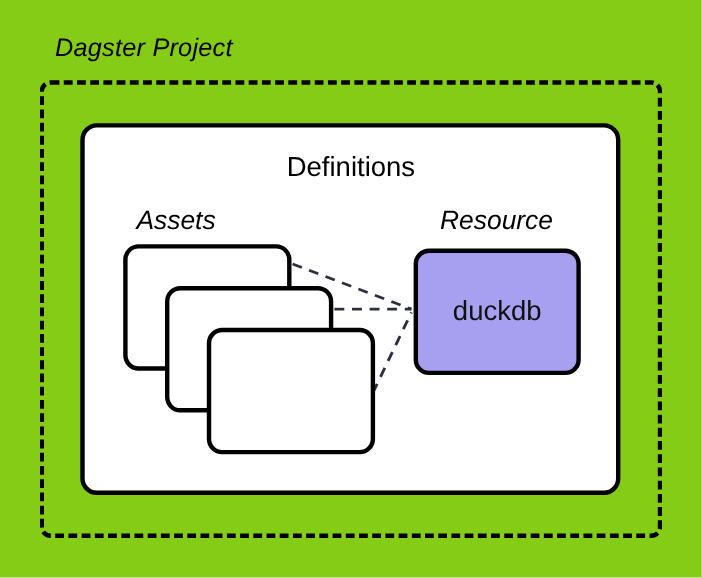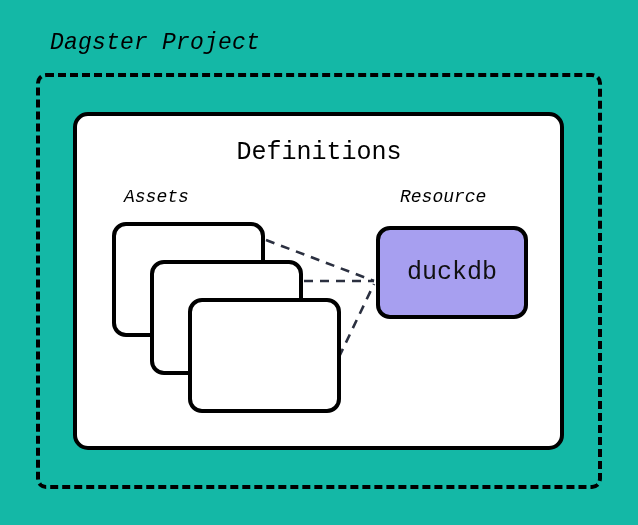--- a/index.html
+++ b/index.html
@@ -9,23 +9,22 @@
     background: #ffffff;
   }
   body {
     font-family: "Liberation Sans", "DejaVu Sans", sans-serif;
     -webkit-font-smoothing: antialiased;
   }
   #canvas {
     position: relative;
     width: 638px;
     height: 525px;
-    background: #14b8a6;
+    background: #84cc16;
     overflow: hidden;
-    font-family: Liberation Mono, monospace;
   }
 
   
   .project-boundary {
     position: absolute;
     left: 36px;
     top: 73px;
     width: 566px;
     height: 416px;
     border: 4px dashed #000000;
@@ -66,21 +65,21 @@
     font-size: 25px;
     font-style: normal;
     font-weight: 400;
     color: #000000;
     white-space: nowrap;
   }
 
   
   .group-label {
     position: absolute;
-    font-size: 18px;
+    font-size: 24px;
     font-style: italic;
     font-weight: 400;
     color: #000000;
     white-space: nowrap;
   }
   .assets-label   { left: 124px; top: 187px; }
   .resource-label { left: 400px; top: 187px; }
 
   
   .asset-card {
@@ -95,21 +94,21 @@
   .asset-card-1 { left: 112px; top: 222px; z-index: 3; }
   .asset-card-2 { left: 150px; top: 260px; z-index: 4; }
   .asset-card-3 { left: 188px; top: 298px; z-index: 5; }
 
   
   .resource-box {
     position: absolute;
     left: 376px;
     top: 226px;
     width: 152px;
-    height: 93px;
+    height: 115px;
     border: 4px solid #000000;
     border-radius: 14px;
     box-sizing: border-box;
     display: flex;
     align-items: center;
     justify-content: center;
     z-index: 6;
   }
   .resource-box-text {
     font-size: 25px;

